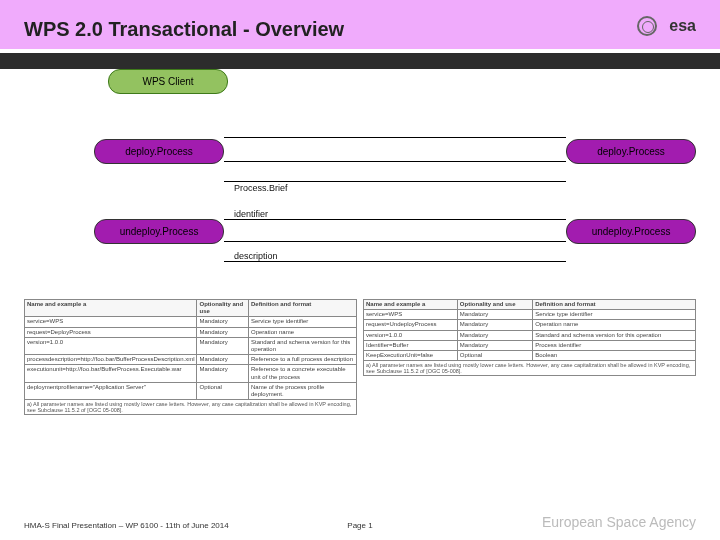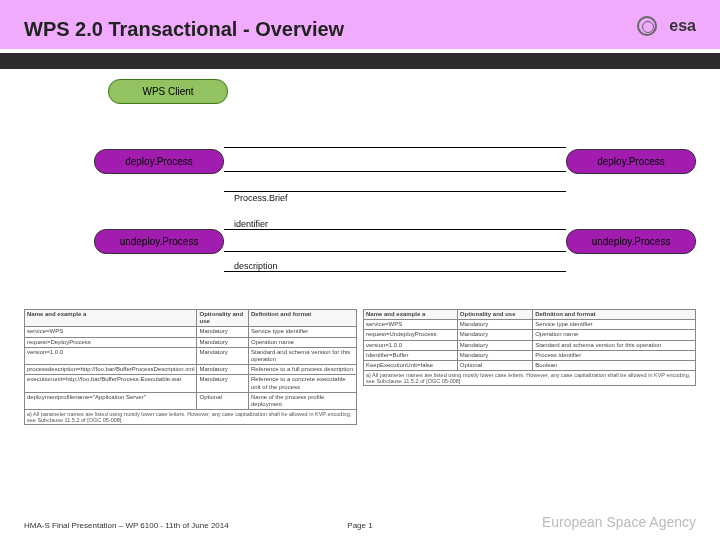--- a/index.html
+++ b/index.html
@@ -48,21 +48,21 @@
     content: "";
     position: absolute;
     width: 10px; height: 10px;
     border: 1px solid #666;
     border-radius: 50%;
     top: 3px; left: 3px;
   }
   .diagram {
     position: relative;
     height: 230px;
-    margin: 10px 24px 0 24px;
+    margin: 0 24px 0 24px;
   }
   .pill {
     position: absolute;
     border: 1px solid #333;
     border-radius: 12px;
     padding: 6px 10px;
     font-size: 10px;
     text-align: center;
     background: #a21caf;
   }

